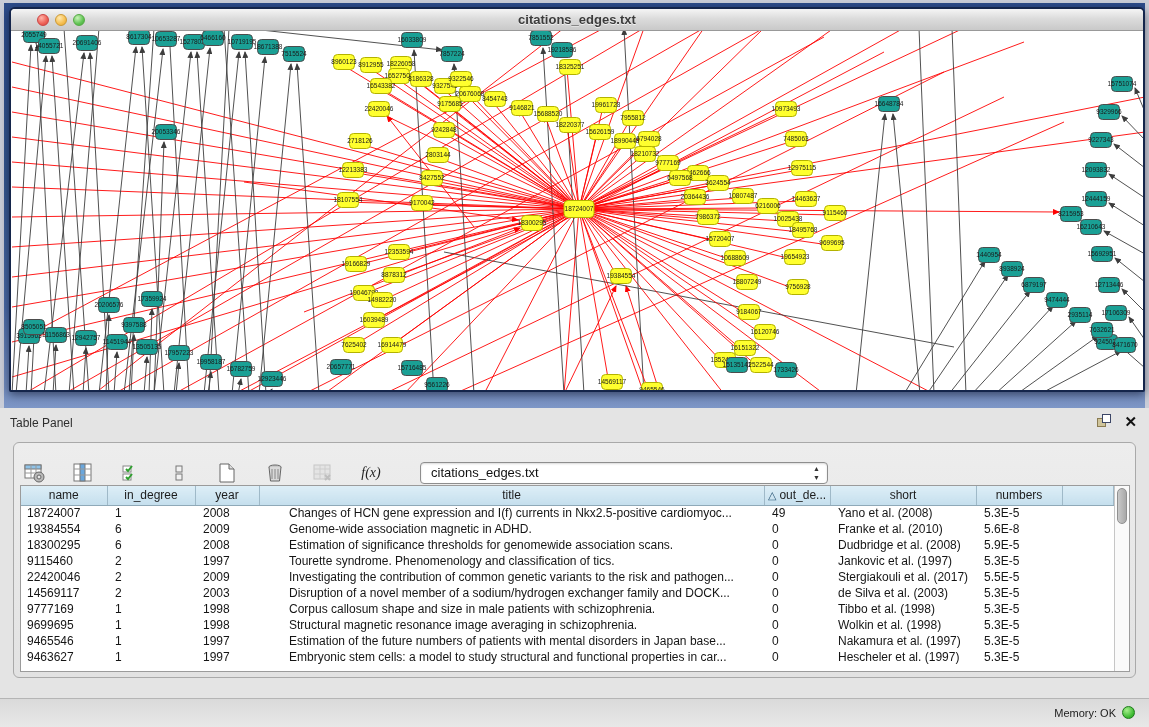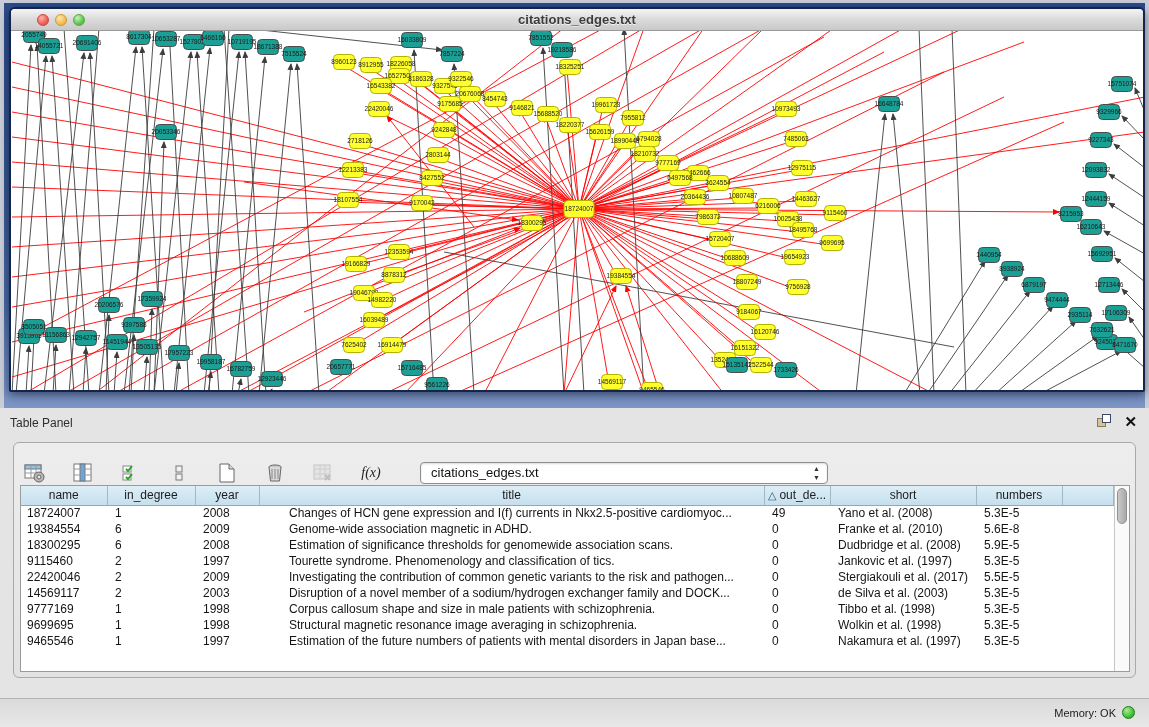--- a/index.html
+++ b/index.html
@@ -962,20 +962,30 @@
               <tr>
                 <td class="c-name">9465546</td>
                 <td class="c-ind">1</td>
                 <td class="c-year">1997</td>
                 <td class="c-title">Estimation of the future numbers of patients with mental disorders in Japan base...</td>
                 <td class="c-out">0</td>
                 <td class="c-short">Nakamura et al. (1997)</td>
                 <td class="c-pr">5.3E-5</td>
                 <td></td>
               </tr>
+              <tr>
+                <td class="c-name">9463627</td>
+                <td class="c-ind">1</td>
+                <td class="c-year">1997</td>
+                <td class="c-title">Embryonic stem cells: a model to study structural and functional properties in car...</td>
+                <td class="c-out">0</td>
+                <td class="c-short">Hescheler et al. (1997)</td>
+                <td class="c-pr">5.3E-5</td>
+                <td></td>
+              </tr>
             </tbody>
         </table>
       </div>
       <div class="vscroll">
         <div class="vthumb"></div>
       </div>
     </div>
 
     <div class="tab-bar">
       <div class="seg" id="seg-tabs">

